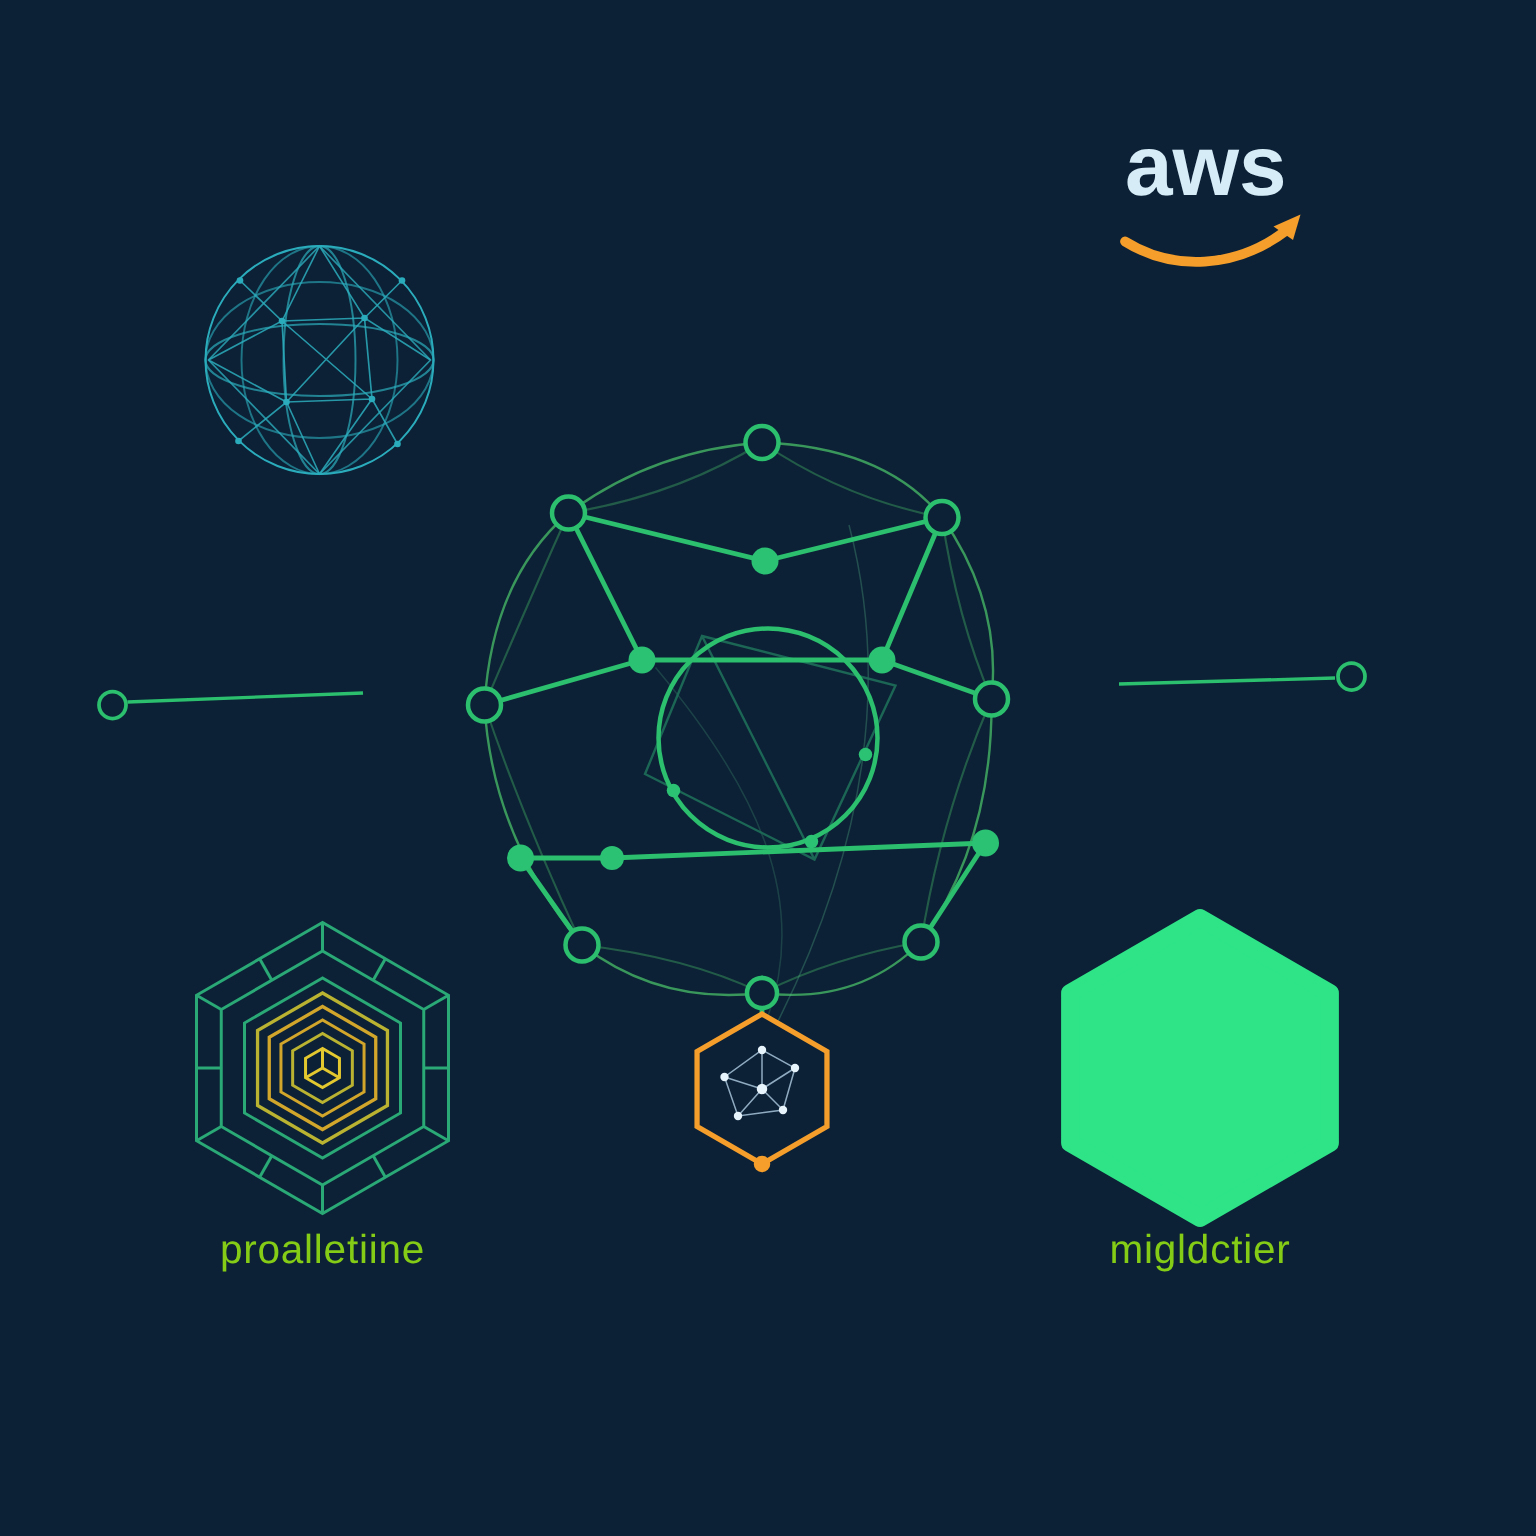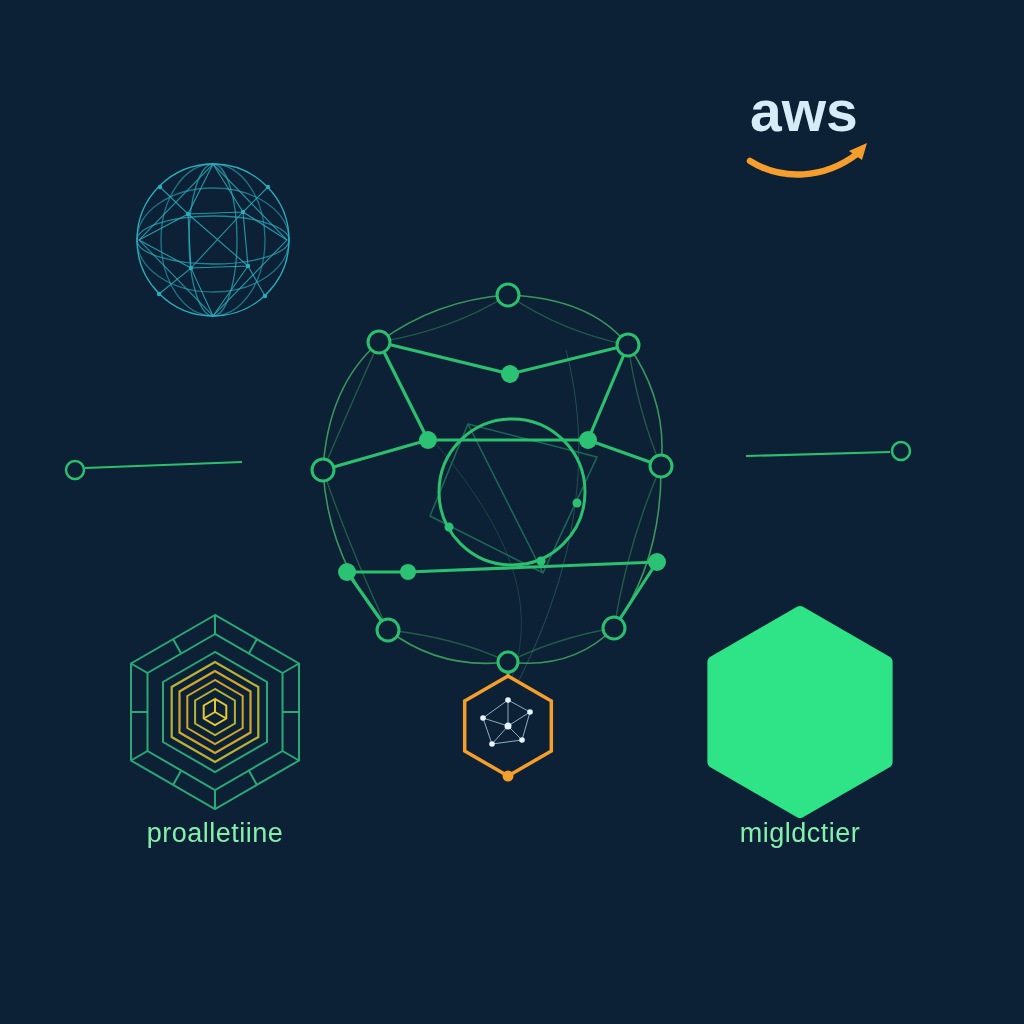--- a/index.html
+++ b/index.html
@@ -4,21 +4,21 @@
 <style>
   html,body { margin:0; padding:0; background:#0c2136; }
   .stage {
     position:relative; width:1024px; height:870px;
     background:#0c2136; overflow:hidden;
     font-family:"Liberation Sans", sans-serif;
   }
   .stage svg { position:absolute; left:0; top:0; }
   .caption {
     position:absolute; transform:translateX(-50%);
-    color:#86efac; font-size:27px; letter-spacing:.5px;
+    color:#84cc16; font-size:27px; letter-spacing:.5px;
     white-space:nowrap;
   }
   .logo-text {
     position:absolute; color:#d6edf8; font-size:57px; font-weight:700;
     letter-spacing:0; line-height:1;
   }
 </style>
 </head>
 <body>
 

